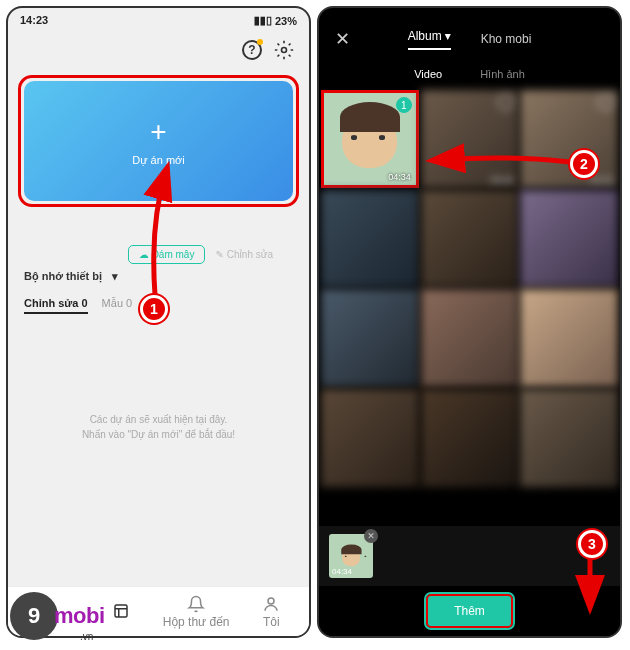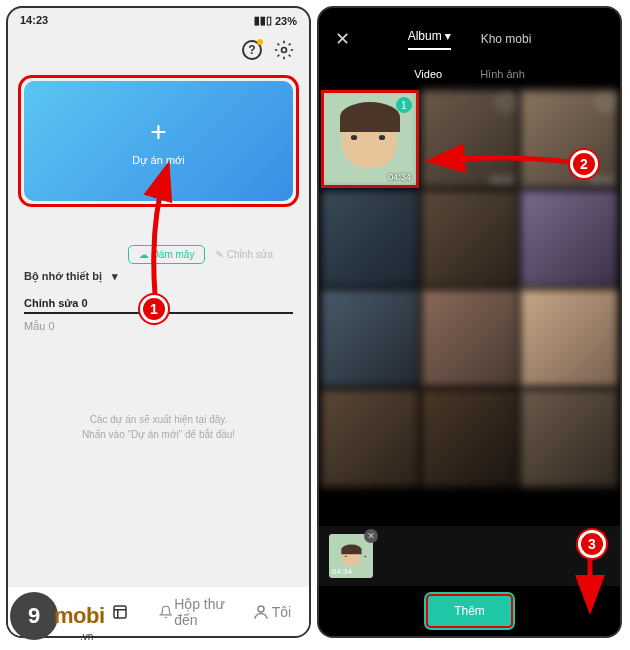--- a/index.html
+++ b/index.html
@@ -16,25 +16,25 @@
 .help-icon { width: 20px; height: 20px; border: 2px solid #333; border-radius: 50%; display: flex; align-items: center; justify-content: center; font-size: 12px; font-weight: bold; position: relative; }
 .help-icon::after { content: ''; position: absolute; top: -3px; right: -3px; width: 6px; height: 6px; background: #ffb700; border-radius: 50%; }
 .newproj-wrap { margin: 4px 10px; border: 3px solid #e60000; border-radius: 14px; padding: 3px; }
 .newproj { background: linear-gradient(135deg, #59c5f0, #3a8ee6); border-radius: 10px; height: 120px; display: flex; flex-direction: column; align-items: center; justify-content: center; color: #fff; }
 .newproj .plus { font-size: 28px; font-weight: 300; }
 .newproj .label { font-size: 11px; margin-top: 6px; }
 .storage-row { display: flex; align-items: center; gap: 10px; padding: 14px 16px 8px; font-size: 11px; color: #333; }
 .storage-label { font-weight: 600; display: flex; align-items: flex-start; gap: 10px; margin-top: 45px; }
 .cloud-btn { border: 1.5px solid #1fc7a6; color: #1fc7a6; border-radius: 5px; padding: 3px 10px; font-size: 10px; display: flex; align-items: center; gap: 3px; }
 .edit-link { color: #bbb; font-size: 10px; display: flex; align-items: center; gap: 3px; }
-.tabs-sm { display: flex; gap: 6px; padding: 6px 16px; font-size: 11px; color: #999; flex-direction: column; }
+.tabs-sm { display: flex; gap: 14px; padding: 6px 16px; font-size: 11px; color: #999; }
 .tabs-sm .active { color: #222; font-weight: 600; border-bottom: 2px solid #222; padding-bottom: 3px; }
 .empty { text-align: center; color: #aaa; font-size: 10px; padding: 0 30px; position: absolute; top: 404px; width: 100%; line-height: 1.5; }
 .bottomnav { position: absolute; bottom: 0; left: 0; right: 0; height: 50px; background: #fff; border-top: 1px solid #eee; display: flex; }
-.navitem { flex: 1; display: flex; align-items: center; justify-content: center; font-size: 14px; color: #888; gap: 2px; }
+.navitem { flex: 1; display: flex; flex-direction: column; align-items: center; justify-content: center; font-size: 12px; color: #888; gap: 2px; }
 .navitem svg, .navitem .navicon { width: 18px; height: 18px; }
 
 
 .dark-header { display: flex; align-items: center; padding: 20px 16px 10px; color: #ccc; }
 .close-x { font-size: 18px; color: #ccc; width: 30px; }
 .dark-tabs-top { flex: 1; display: flex; justify-content: center; gap: 30px; font-size: 12px; }
 .dark-tabs-top .active { color: #fff; border-bottom: 2px solid #fff; padding-bottom: 5px; }
 .dark-tabs-top span { display: flex; align-items: center; gap: 3px; }
 .spacer30 { width: 30px; }
 .dark-subtabs { display: flex; justify-content: center; gap: 38px; font-size: 11px; color: #888; padding: 8px 0 10px; }
@@ -56,21 +56,21 @@
 .tray-thumb .rm { position: absolute; top: -5px; right: -5px; width: 14px; height: 14px; background: #555; border-radius: 50%; color: #ccc; font-size: 9px; display: flex; align-items: center; justify-content: center; }
 .add-bar { position: absolute; bottom: 0; left: 0; right: 0; height: 50px; background: #000; display: flex; align-items: center; justify-content: center; padding: 0 14px; }
 .add-btn { background: #1fc7a6; color: #fff; border: 2px solid #e60000; outline: 2px solid #1fc7a6; padding: 8px 26px; border-radius: 5px; font-size: 12px; font-weight: 500; }
 
 
 .marker { position: absolute; width: 28px; height: 28px; border-radius: 50%; background: #e60000; border: 3px solid #fff; color: #fff; font-weight: bold; font-size: 14px; display: flex; align-items: center; justify-content: center; box-shadow: 0 0 0 2px #e60000; z-index: 50; }
 .arrow { position: absolute; z-index: 40; }
 .arrow svg { overflow: visible; }
 .watermark { position: absolute; bottom: 10px; left: 10px; z-index: 60; display: flex; align-items: center; }
 .watermark .circ { width: 48px; height: 48px; background: #444; border-radius: 50%; color: #fff; font-size: 22px; font-weight: bold; display: flex; align-items: center; justify-content: center; }
-.watermark .txt { font-size: 22px; font-weight: bold; color: #a16207; margin-left: -4px; letter-spacing: -0.5px; }
+.watermark .txt { font-size: 22px; font-weight: bold; color: #a21caf; margin-left: -4px; letter-spacing: -0.5px; }
 .watermark .vn { position: absolute; bottom: -2px; left: 70px; font-size: 10px; color: #333; }
 .bg1 { background: linear-gradient(135deg,#6b5a4a,#3a3028); }
 .bg2 { background: linear-gradient(135deg,#8a7560,#4a3f35); }
 .bg3 { background: linear-gradient(135deg,#3a4a58,#1a2530); }
 .bg4 { background: linear-gradient(135deg,#5a4a3a,#2a2018); }
 .bg5 { background: linear-gradient(135deg,#7a6a8a,#3a3048); }
 .bg6 { background: linear-gradient(135deg,#4a5a6a,#202830); }
 .bg7 { background: linear-gradient(135deg,#8a6a5a,#483830); }
 .bg8 { background: linear-gradient(135deg,#c8a888,#786050); }
 .bg9 { background: linear-gradient(135deg,#5a4838,#2a2018); }

